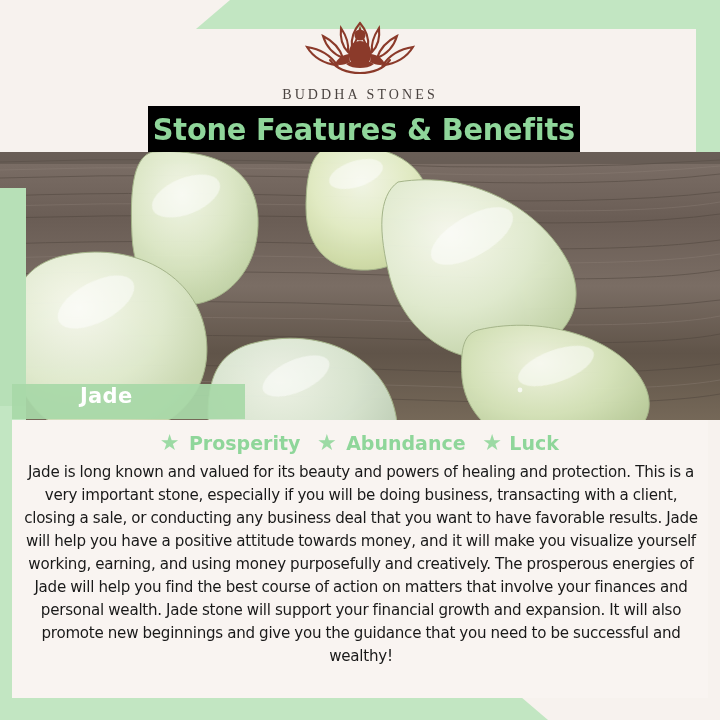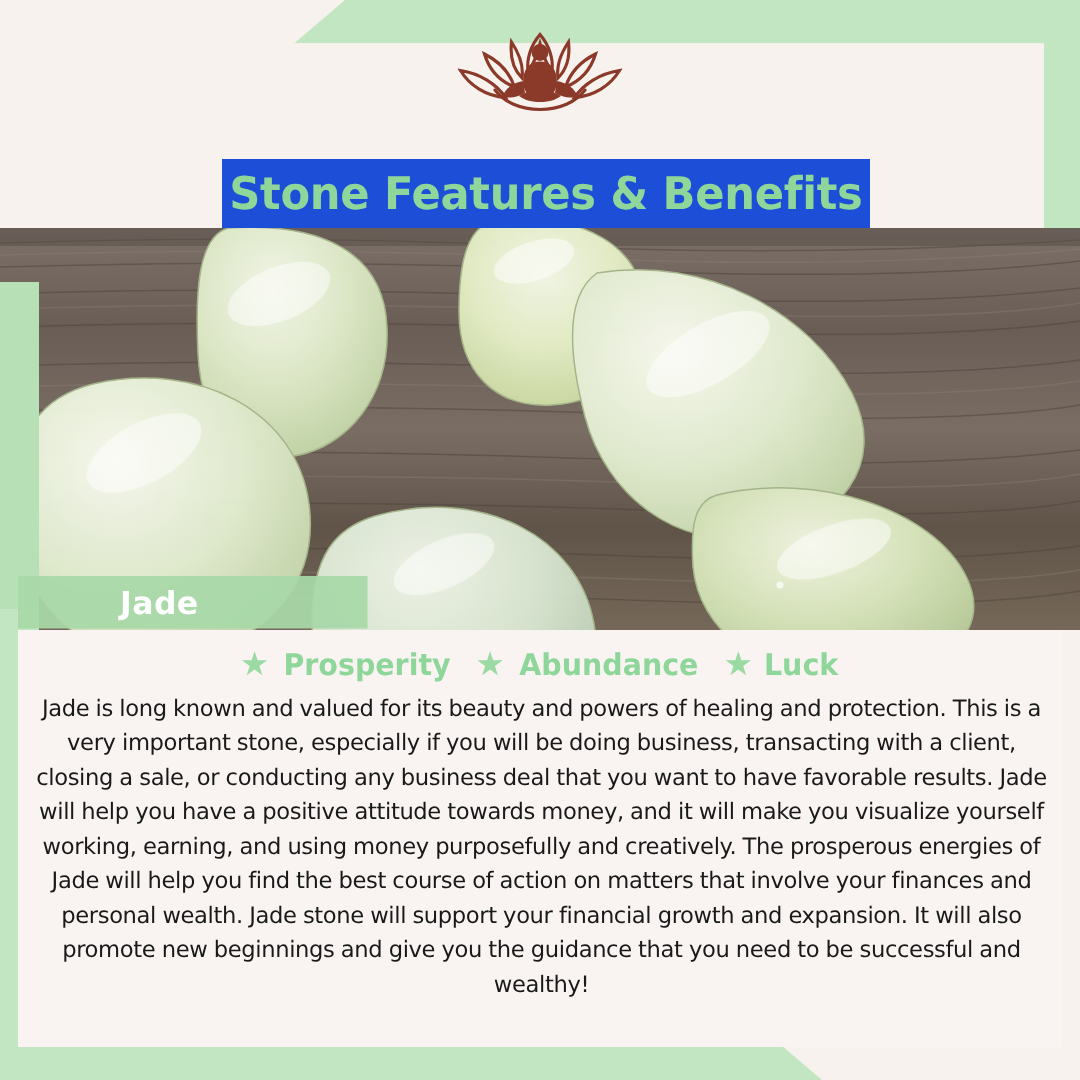--- a/index.html
+++ b/index.html
@@ -50,21 +50,21 @@
     margin-top:3px;
     font-family:"Liberation Serif", serif;
     font-size:14px;letter-spacing:3.1px;
     color:#4a4340;
     text-align:center;
   }
 
   
   #title-banner{
     position:absolute;top:106px;left:148px;width:432px;height:46px;
-    background:#1d4ed8;
+    background:#000000;
     display:flex;align-items:center;justify-content:center;
     z-index:4;
   }
   #title-text{
     font-family:"DejaVu Sans", sans-serif;
     font-weight:bold;
     font-size:30px;
     letter-spacing:-0.2px;
     color:#8fd69a;
     white-space:nowrap;
@@ -76,21 +76,21 @@
     position:absolute;top:152px;left:0;width:720px;height:268px;
     overflow:hidden;z-index:2;
     background:#6d6259;
   }
   #photo svg{display:block;}
 
   
   #jade-banner{
     position:absolute;top:384px;left:12px;width:233px;height:35px;
     background:rgba(168,216,168,.93);
-    display:flex;align-items:center;
+    display:flex;align-items:flex-start;
     z-index:7;
   }
   #jade-label{
     margin-left:68px;
     font-family:"DejaVu Sans", sans-serif;
     font-weight:bold;font-size:21px;color:#ffffff;
     letter-spacing:.3px;
   }
 
   
@@ -151,20 +151,21 @@
         </g>
         <g fill="#8b3a2a">
           <circle cx="66" cy="21" r="5.6"></circle>
           <path d="M66 27 C60 27 56 31 55 37 C54 43 56 48 60 51 L72 51 C76 48 78 43 77 37 C76 31 72 27 66 27 Z"></path>
           <path d="M55 40 C48 41 43 45 41 50 C45 52 51 51 56 48 Z"></path>
           <path d="M77 40 C84 41 89 45 91 50 C87 52 81 51 76 48 Z"></path>
           <path d="M52 50 C56 53 61 54 66 54 C71 54 76 53 80 50 C75 47 71 46 66 46 C61 46 57 47 52 50 Z"></path>
         </g>
       </svg>
     </span>
+    <div id="brand-name">BUDDHA STONES</div>
   </div>
 </div>
 
 <div id="title-banner">
   <span id="title-text">Stone Features &amp; Benefits</span>
 </div>
 
 <div id="photo">
   <svg width="720" height="268" viewBox="0 0 720 268" preserveAspectRatio="none">
     <defs>

